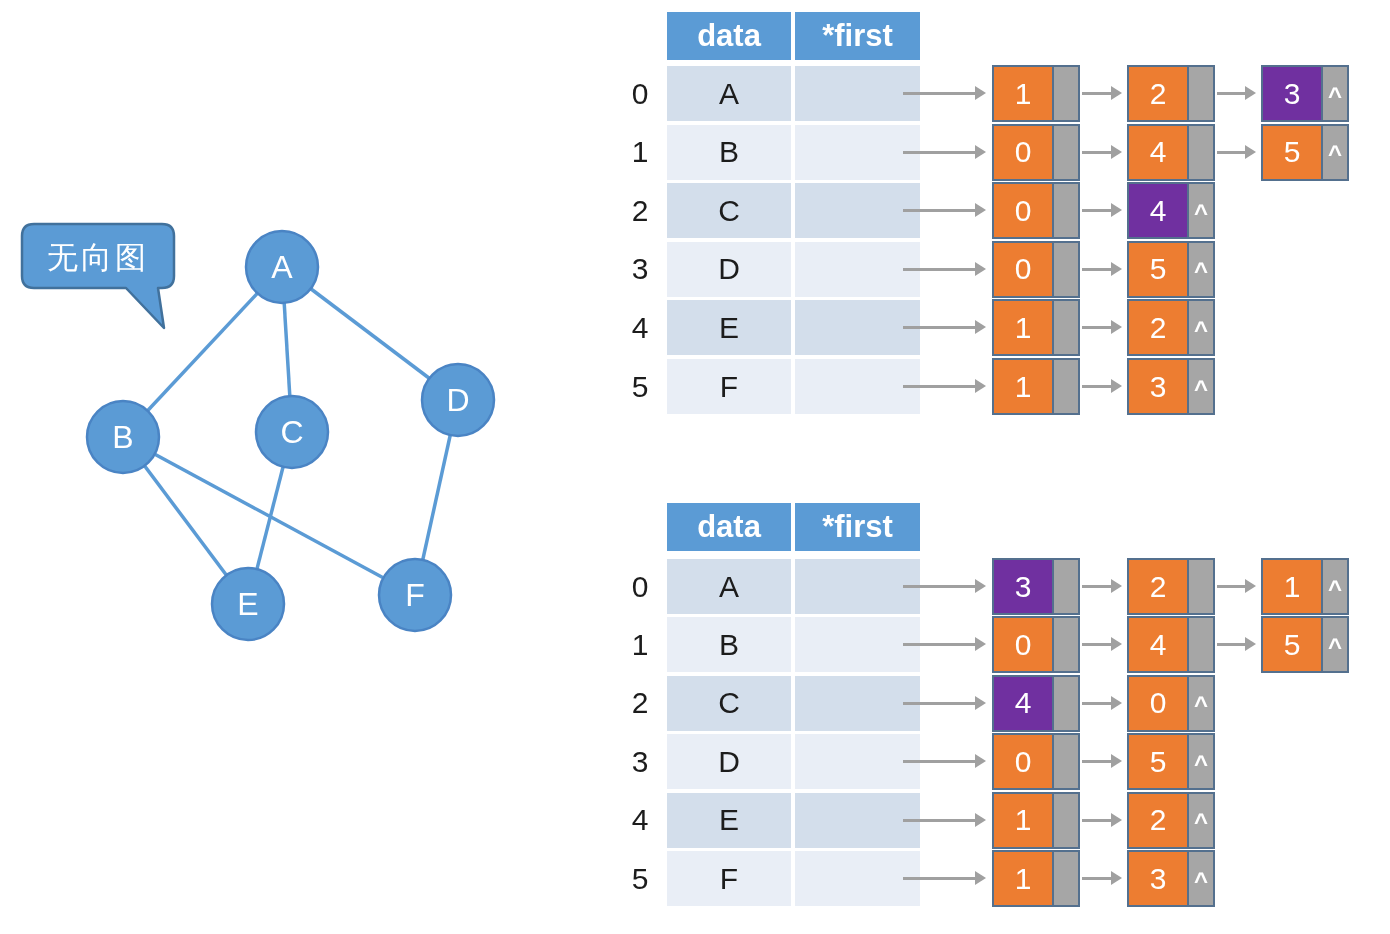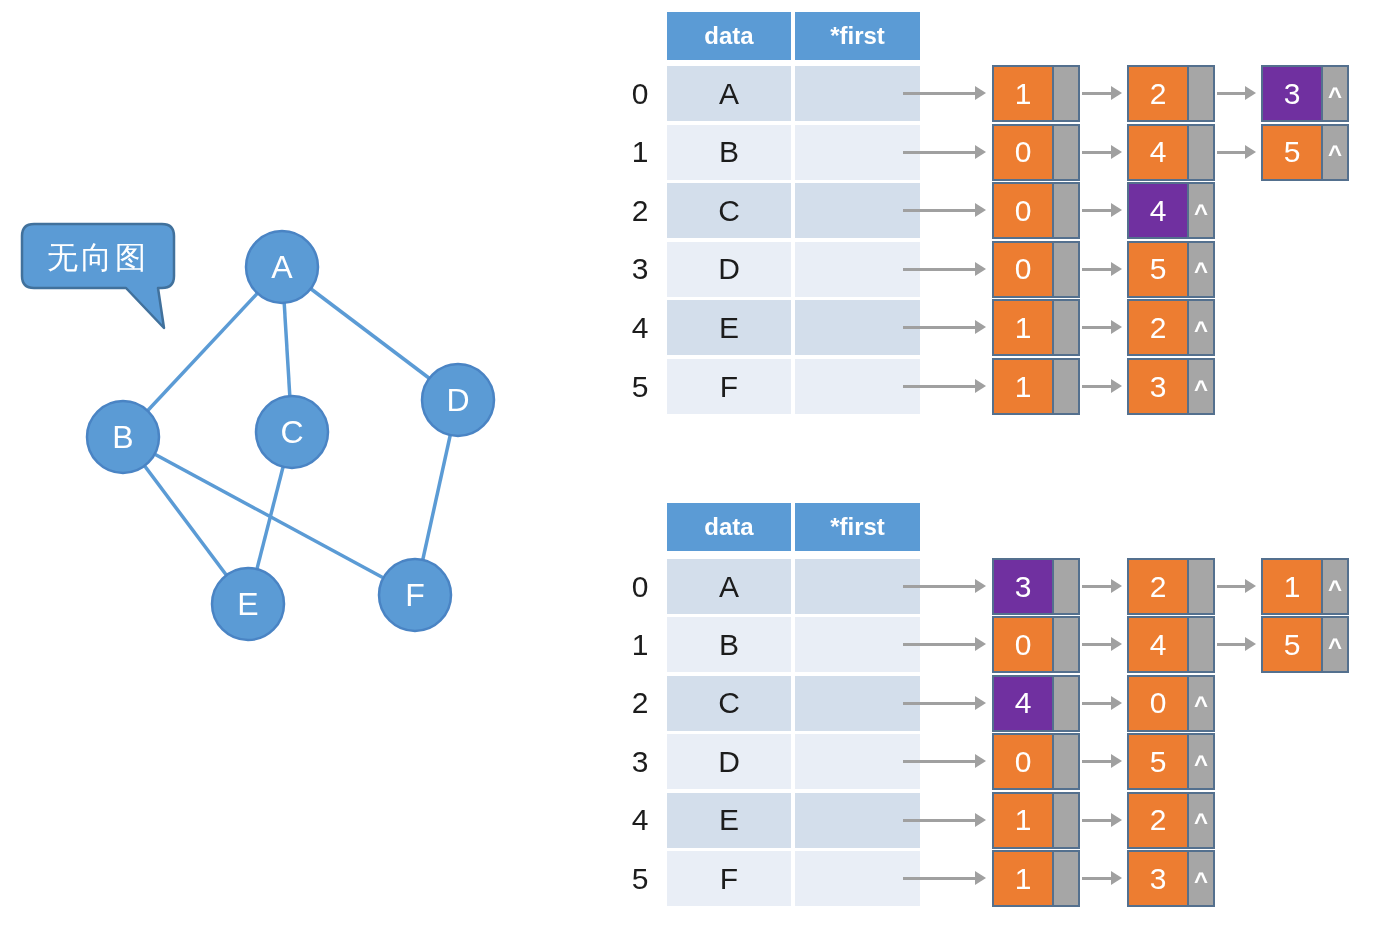--- a/index.html
+++ b/index.html
@@ -5,21 +5,21 @@
   html,body{margin:0;padding:0;}
   body{
     width:1390px;height:934px;background:#ffffff;
     font-family:"Liberation Sans", sans-serif;
     position:relative;overflow:hidden;
   }
   #stage{position:absolute;left:0;top:0;width:1390px;height:934px;}
   .panel{position:absolute;left:0;top:0;width:100%;height:100%;}
   .abs{position:absolute;box-sizing:border-box;}
   .hdr-cell{
-    background:#5b9bd5;color:#ffffff;font-weight:bold;font-size:24px;
+    background:#5b9bd5;color:#ffffff;font-weight:bold;font-size:31px;
     display:flex;align-items:center;justify-content:center;
   }
   .row-cell{display:flex;align-items:center;justify-content:center;font-size:30px;color:#1c1c1c;}
   .row-even{background:#d3deeb;}
   .row-odd{background:#e9eef6;}
   .idx{display:flex;align-items:center;justify-content:center;font-size:30px;color:#1c1c1c;background:transparent;}
   .node{display:flex;border:2px solid #54708e;background:#a6a6a6;}
   .node .val{
     width:58px;display:flex;align-items:center;justify-content:center;
     color:#fff;font-size:30px;border-right:2px solid #54708e;

